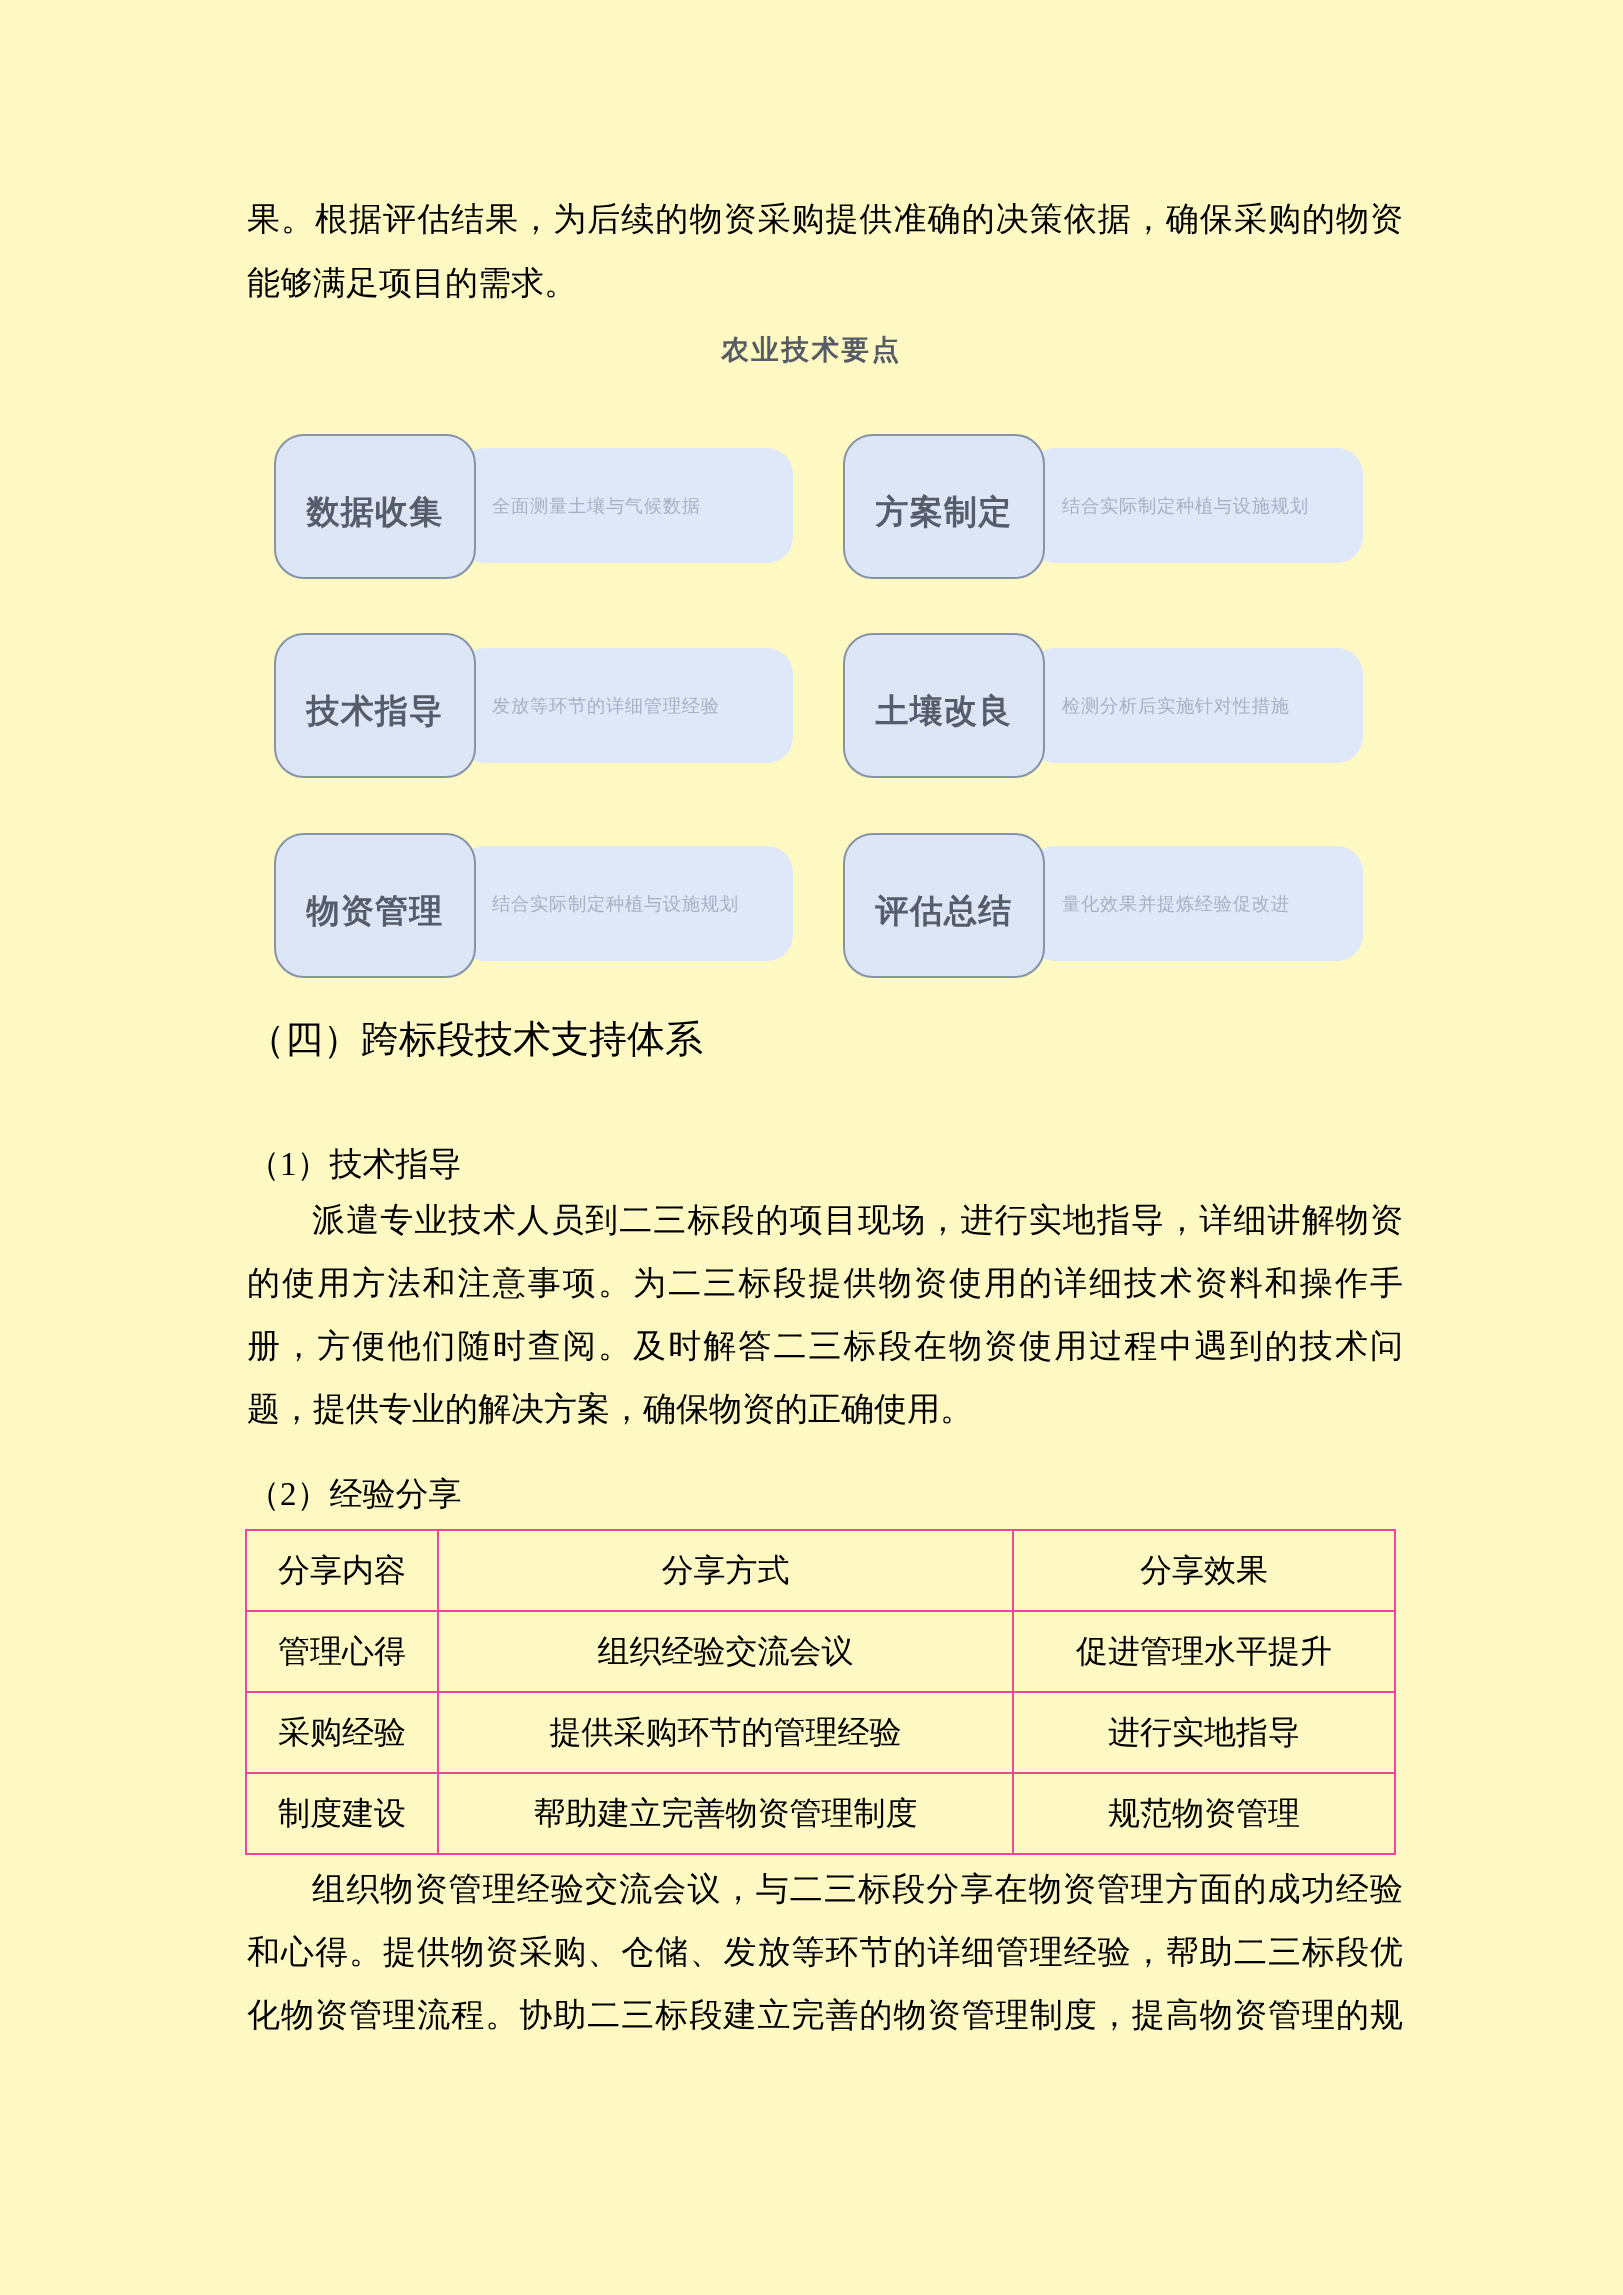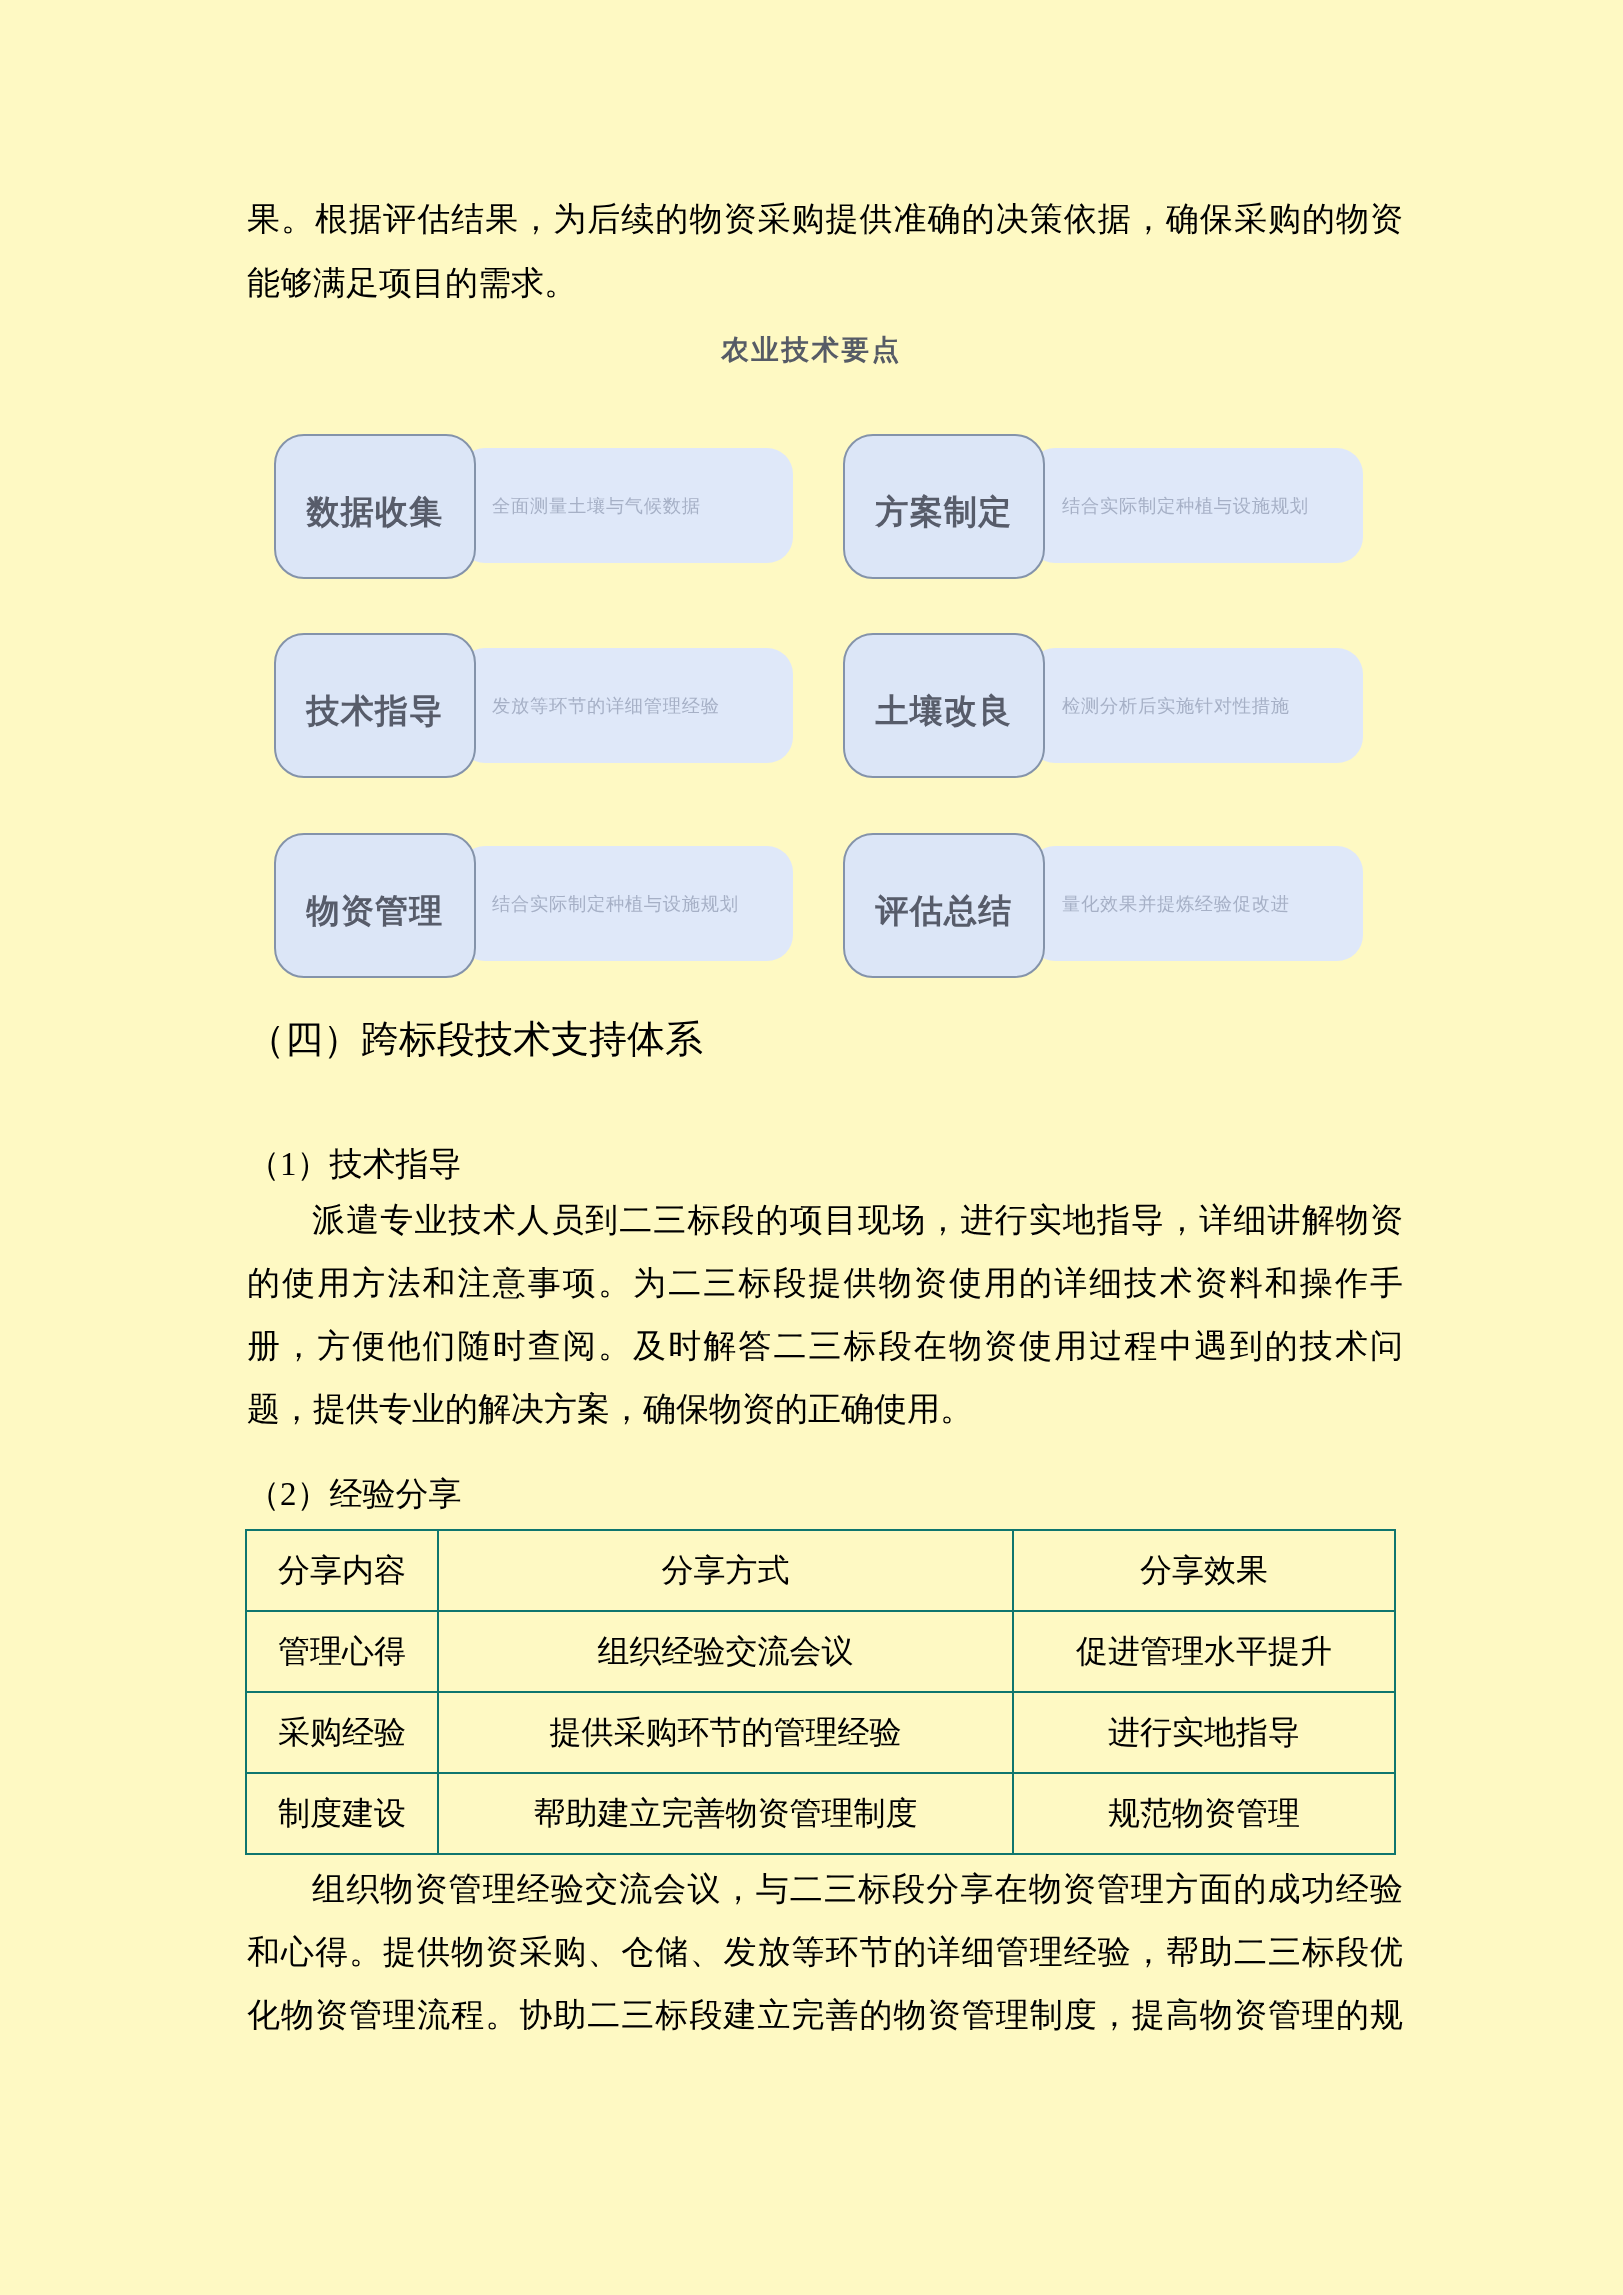--- a/index.html
+++ b/index.html
@@ -43,21 +43,21 @@
   .sq-r1{top:434px}.sq-r2{top:633px}.sq-r3{top:833px}
   .bar-c1{left:459px}.bar-c2{left:1029px}
   .bar-r1{top:448px}.bar-r2{top:648px}.bar-r3{top:846px}
   
   .share-table{
     position:absolute;left:245px;top:1529px;
     border-collapse:collapse;table-layout:fixed;
     font-size:32px;
   }
   .share-table td{
-    border:2px solid #0f766e;
+    border:2px solid #ec4899;
     height:81px;text-align:center;vertical-align:middle;
     padding:0 5.2px;box-sizing:border-box;
   }
   .col-w1{width:192px}.col-w2{width:575px}.col-w3{width:382px}
 </style>
 </head>
 <body>
 
 <div class="page">
 

